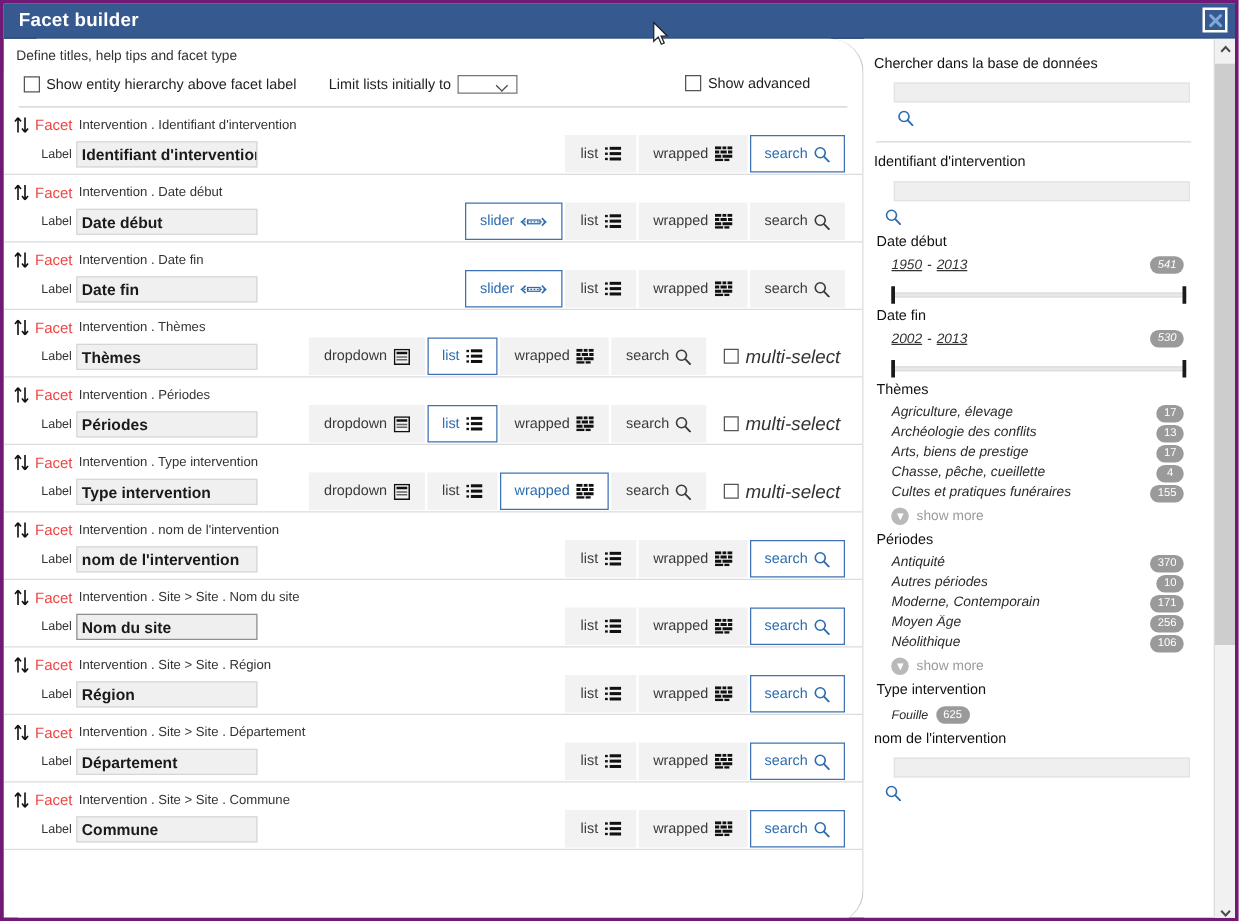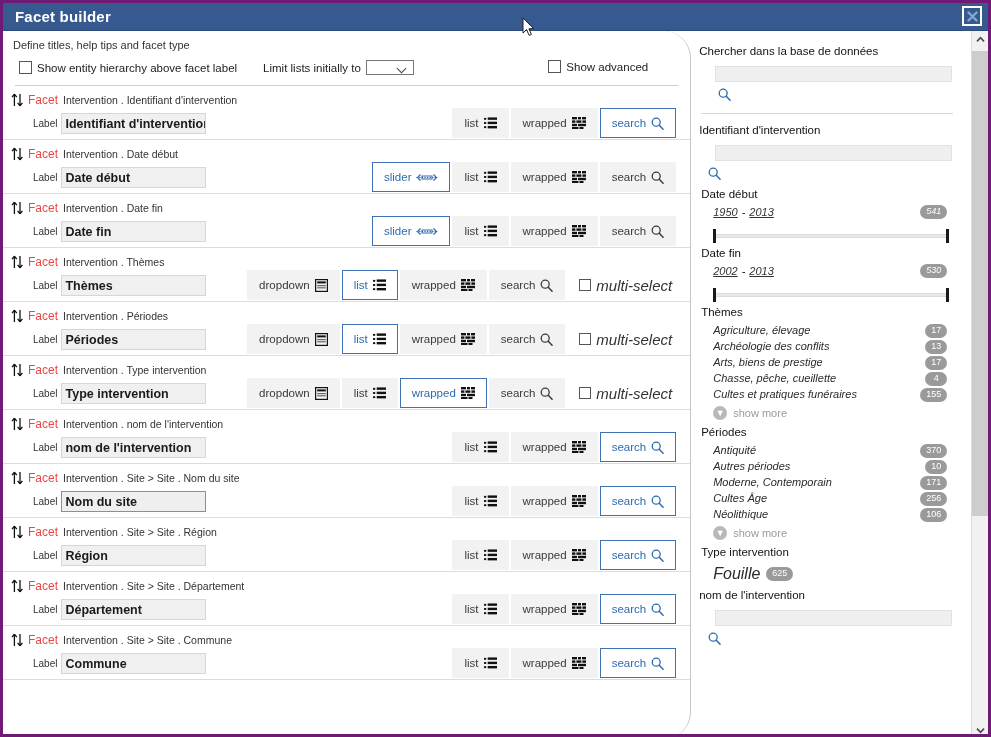--- a/index.html
+++ b/index.html
@@ -309,21 +309,21 @@
     width: 14px; height: 14px; border-radius: 50%;
     background: #b9b9b9; color: #fff;
     font-size: 9px; line-height: 14px; text-align: center;
     margin-right: 6px;
   }
   .r-inline {
     display: flex; align-items: center;
     margin-left: 14px; gap: 6px;
     padding: 2px 0;
   }
-  .r-inline .nm { font-style: italic; font-size: 16px; color: #2a2a2a; }
+  .r-inline .nm { font-style: italic; font-size: 10px; color: #2a2a2a; }
 
   
   .sbar {
     position: absolute;
     right: 0; top: 0;
     width: 17px; height: 708px;
     background: #f1f1f1;
     border-left: 1px solid #dcdcdc;
   }
   .sb-arrow {
@@ -1158,21 +1158,21 @@
               </div>
               <div class="r-item">
                 <span class="nm">Autres périodes</span>
                 <span class="badge">10</span>
               </div>
               <div class="r-item">
                 <span class="nm">Moderne, Contemporain</span>
                 <span class="badge">171</span>
               </div>
               <div class="r-item">
-                <span class="nm">Cultes Âge</span>
+                <span class="nm">Moyen Âge</span>
                 <span class="badge">256</span>
               </div>
               <div class="r-item">
                 <span class="nm">Néolithique</span>
                 <span class="badge">106</span>
               </div>
             </div>
             <div class="showmore">
               <span class="circ">▼</span>
               <span>show more</span>

